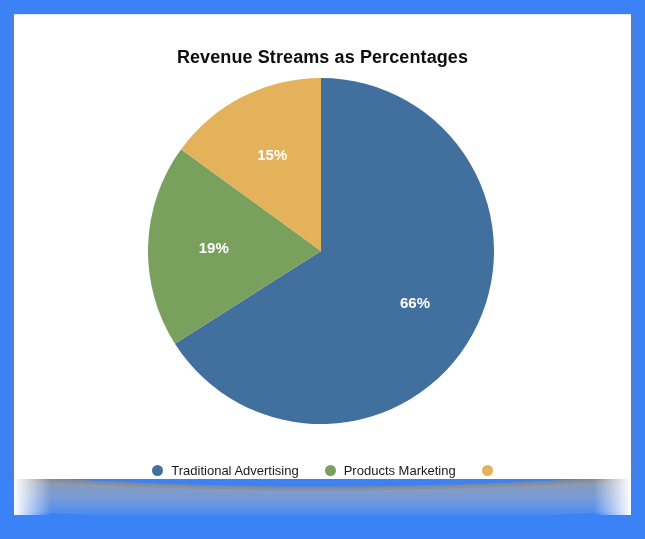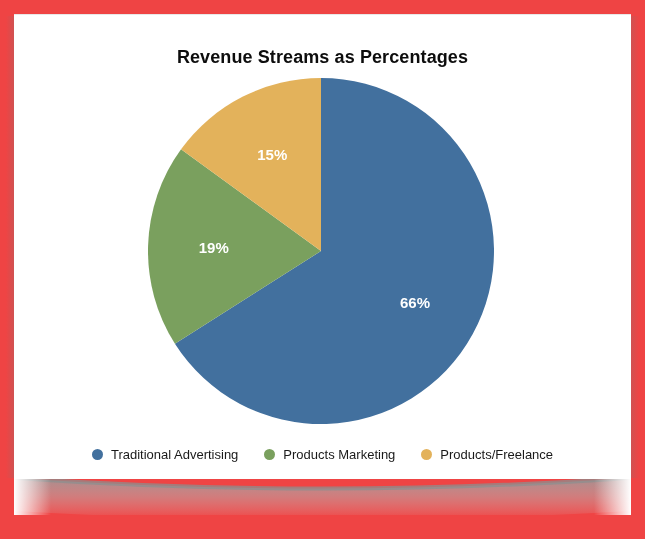--- a/index.html
+++ b/index.html
@@ -13,21 +13,21 @@
     height: 539px;
     overflow: hidden;
     font-family: "Liberation Sans", "DejaVu Sans", sans-serif;
     -webkit-font-smoothing: antialiased;
   }
 
   .stage {
     position: relative;
     width: 645px;
     height: 539px;
-    background: #ef4444;
+    background: #3b82f6;
   }
 
   
   .paper-shadow-left,
   .paper-shadow-right {
     position: absolute;
     top: 16px;
     width: 10px;
     height: 462px;
     pointer-events: none;
@@ -105,20 +105,21 @@
     flex-direction: row;
     justify-content: center;
     align-items: center;
     gap: 26px;
   }
   .legend-item {
     display: flex;
     flex-direction: row;
     align-items: center;
     gap: 8px;
+    margin-top: 16px;
   }
   .legend-swatch {
     width: 11px;
     height: 11px;
     border-radius: 50%;
     flex: 0 0 auto;
   }
   .legend-label {
     font-size: 13px;
     color: #1a1a1a;
@@ -179,18 +180,17 @@
       <div class="legend-item">
         <span class="legend-swatch" style="background: rgb(66, 112, 158);"></span>
         <span class="legend-label">Traditional Advertising</span>
       </div>
       <div class="legend-item">
         <span class="legend-swatch" style="background: rgb(122, 160, 94);"></span>
         <span class="legend-label">Products Marketing</span>
       </div>
       <div class="legend-item">
         <span class="legend-swatch" style="background: rgb(227, 178, 91);"></span>
-        <span class="legend-label">Products/Freelance</span>
       </div>
     </div>
 
   </div>
 </div>
 
 </body></html>

